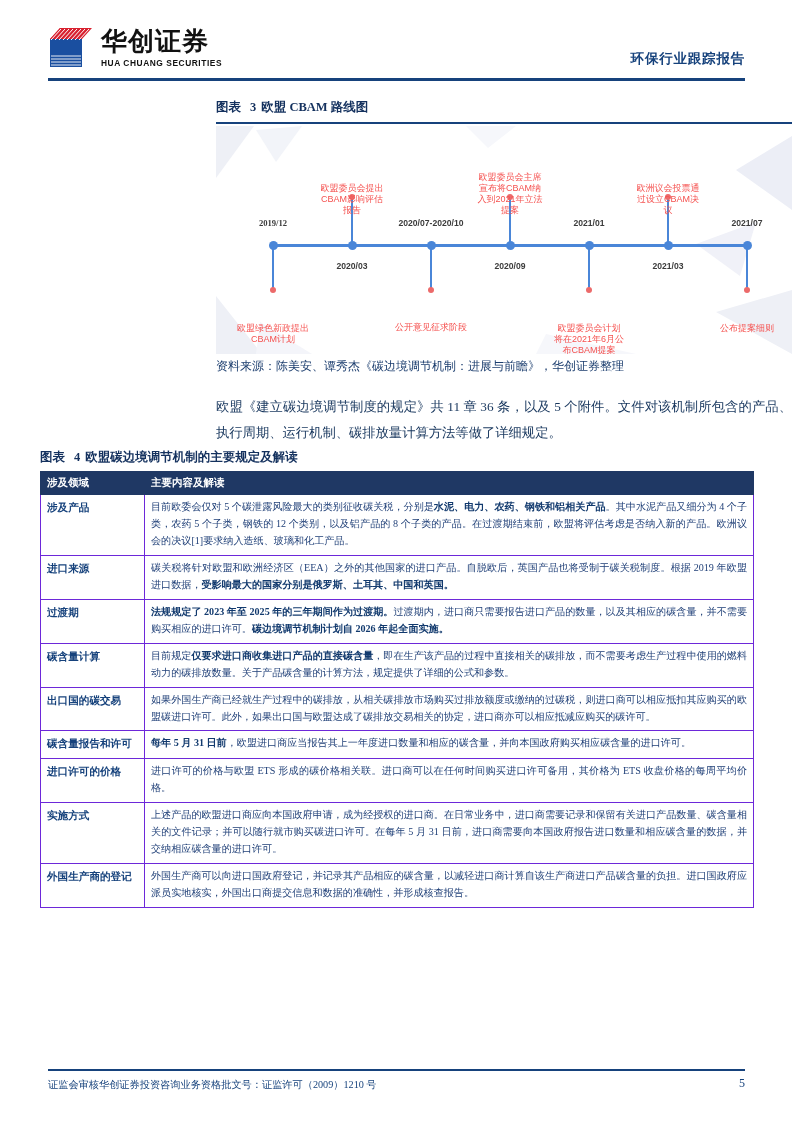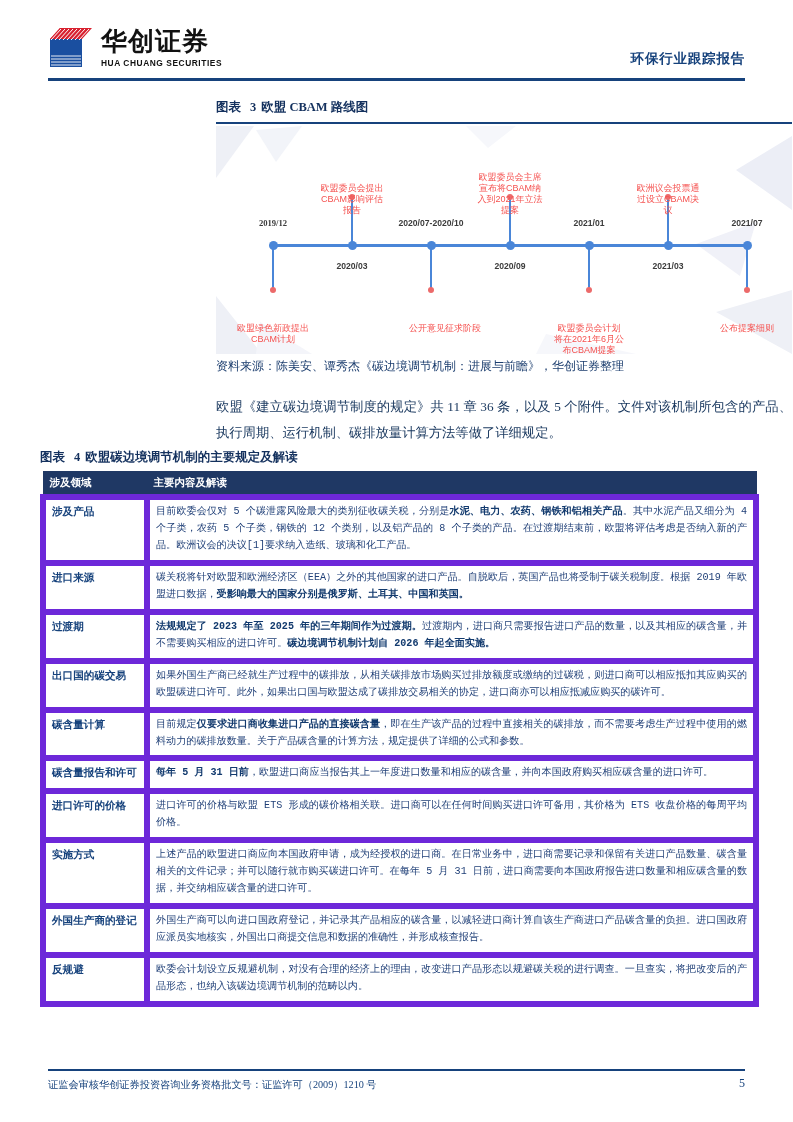--- a/index.html
+++ b/index.html
@@ -114,28 +114,27 @@
     border-collapse: collapse;
     table-layout: fixed;
   }
   .tbl th {
     background: #1f3864; color: #ffffff;
     font-size: 10.5px; font-weight: bold;
     text-align: left; padding: 4px 6px;
     border: 1px solid #1f3864;
   }
   .tbl td {
-    border: 6px solid #6d28d9;
+    border: 1px solid #6d28d9;
     vertical-align: top;
     padding: 4px 6px 5px 6px;
     color: #1f3f77;
     font-size: 10.1px;
     line-height: 1.68;
     text-align: justify;
-    font-family: Liberation Mono, monospace;
   }
   .tbl td.cat {
     font-weight: bold; font-size: 10.6px; color: #16427c;
     white-space: nowrap; padding-left: 6px;
   }
   .tbl col.c1 { width: 104px; }
   .tbl col.c2 { width: 609px; }
   .tbl b { font-weight: bold; color: #123a6e; }
 
   
@@ -223,21 +222,21 @@
       <div class="tl-date" style="width: 120px; left: 76px; top: 135px;">2020/03</div>
       <div class="tl-label" style="width: 92px; left: 90px; top: 30px;">
         <div>欧盟委员会提出</div>
         <div>CBAM影响评估</div>
         <div>报告</div>
       </div>
       <div class="tl-stem" style="left: 213.75px; height: 45px; top: 119px;"></div>
       <div class="tl-tip" style="left: 212px; top: 161px;"></div>
       <div class="tl-node" style="left: 210.5px; top: 114.5px;"></div>
       <div class="tl-date" style="width: 120px; left: 155px; top: 92px;">2020/07-2020/10</div>
-      <div class="tl-label" style="width: 92px; left: 183px; top: 170px;">
+      <div class="tl-label" style="width: 92px; left: 169px; top: 170px; font-family: Liberation Mono, monospace;">
         <div>公开意见征求阶段</div>
       </div>
       <div class="tl-stem" style="left: 292.75px; height: 48px; top: 71px;"></div>
       <div class="tl-tip" style="left: 291px; top: 68px;"></div>
       <div class="tl-node" style="left: 289.5px; top: 114.5px;"></div>
       <div class="tl-date" style="width: 120px; left: 234px; top: 135px;">2020/09</div>
       <div class="tl-label" style="width: 92px; left: 248px; top: 19px;">
         <div>欧盟委员会主席</div>
         <div>宣布将CBAM纳</div>
         <div>入到2021年立法</div>
@@ -296,46 +295,42 @@
         </tr>
         <tr>
           <td class="cat">进口来源</td>
           <td>碳关税将针对欧盟和欧洲经济区（EEA）之外的其他国家的进口产品。自脱欧后，英国产品也将受制于碳关税制度。根据 2019 年欧盟进口数据，<b>受影响最大的国家分别是俄罗斯、土耳其、中国和英国。</b></td>
         </tr>
         <tr>
           <td class="cat">过渡期</td>
           <td><b>法规规定了 2023 年至 2025 年的三年期间作为过渡期。</b>过渡期内，进口商只需要报告进口产品的数量，以及其相应的碳含量，并不需要购买相应的进口许可。<b>碳边境调节机制计划自 2026 年起全面实施。</b></td>
         </tr>
         <tr>
+          <td class="cat">碳含量计算</td>
+          <td>目前规定<b>仅要求进口商收集进口产品的直接碳含量</b>，即在生产该产品的过程中直接相关的碳排放，而不需要考虑生产过程中使用的燃料动力的碳排放数量。关于产品碳含量的计算方法，规定提供了详细的公式和参数。</td>
+        </tr>
+        <tr>
           <td class="cat">出口国的碳交易</td>
           <td>如果外国生产商已经就生产过程中的碳排放，从相关碳排放市场购买过排放额度或缴纳的过碳税，则进口商可以相应抵扣其应购买的欧盟碳进口许可。此外，如果出口国与欧盟达成了碳排放交易相关的协定，进口商亦可以相应抵减应购买的碳许可。</td>
         </tr>
         <tr>
-          <td class="cat">碳含量计算</td>
-          <td>目前规定<b>仅要求进口商收集进口产品的直接碳含量</b>，即在生产该产品的过程中直接相关的碳排放，而不需要考虑生产过程中使用的燃料动力的碳排放数量。关于产品碳含量的计算方法，规定提供了详细的公式和参数。</td>
-        </tr>
-        <tr>
           <td class="cat">碳含量报告和许可</td>
           <td><b>每年 5 月 31 日前</b>，欧盟进口商应当报告其上一年度进口数量和相应的碳含量，并向本国政府购买相应碳含量的进口许可。</td>
         </tr>
         <tr>
           <td class="cat">进口许可的价格</td>
           <td>进口许可的价格与欧盟 ETS 形成的碳价格相关联。进口商可以在任何时间购买进口许可备用，其价格为 ETS 收盘价格的每周平均价格。</td>
         </tr>
         <tr>
           <td class="cat">实施方式</td>
           <td>上述产品的欧盟进口商应向本国政府申请，成为经授权的进口商。在日常业务中，进口商需要记录和保留有关进口产品数量、碳含量相关的文件记录；并可以随行就市购买碳进口许可。在每年 5 月 31 日前，进口商需要向本国政府报告进口数量和相应碳含量的数据，并交纳相应碳含量的进口许可。</td>
         </tr>
         <tr>
           <td class="cat">外国生产商的登记</td>
           <td>外国生产商可以向进口国政府登记，并记录其产品相应的碳含量，以减轻进口商计算自该生产商进口产品碳含量的负担。进口国政府应派员实地核实，外国出口商提交信息和数据的准确性，并形成核查报告。</td>
-        </tr>
-        <tr>
-          <td class="cat">反规避</td>
-          <td>欧委会计划设立反规避机制，对没有合理的经济上的理由，改变进口产品形态以规避碳关税的进行调查。一旦查实，将把改变后的产品形态，也纳入该碳边境调节机制的范畴以内。</td>
         </tr>
       </tbody>
   </table>
 
   <div class="footer-rule"></div>
   <div class="footer-left">证监会审核华创证券投资咨询业务资格批文号：证监许可（2009）1210 号</div>
   <div class="footer-right">5</div>
 
 </div>
 

